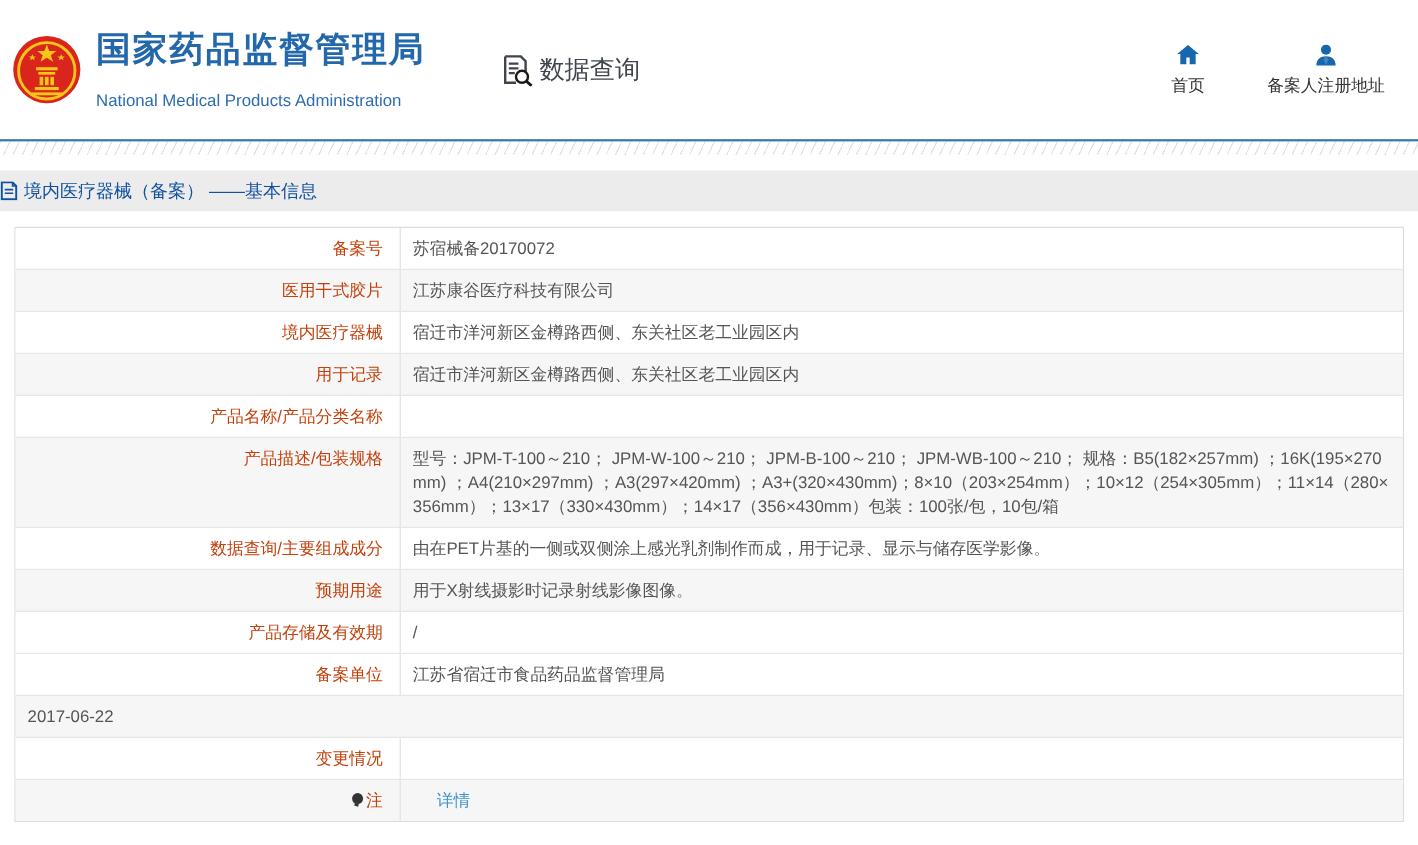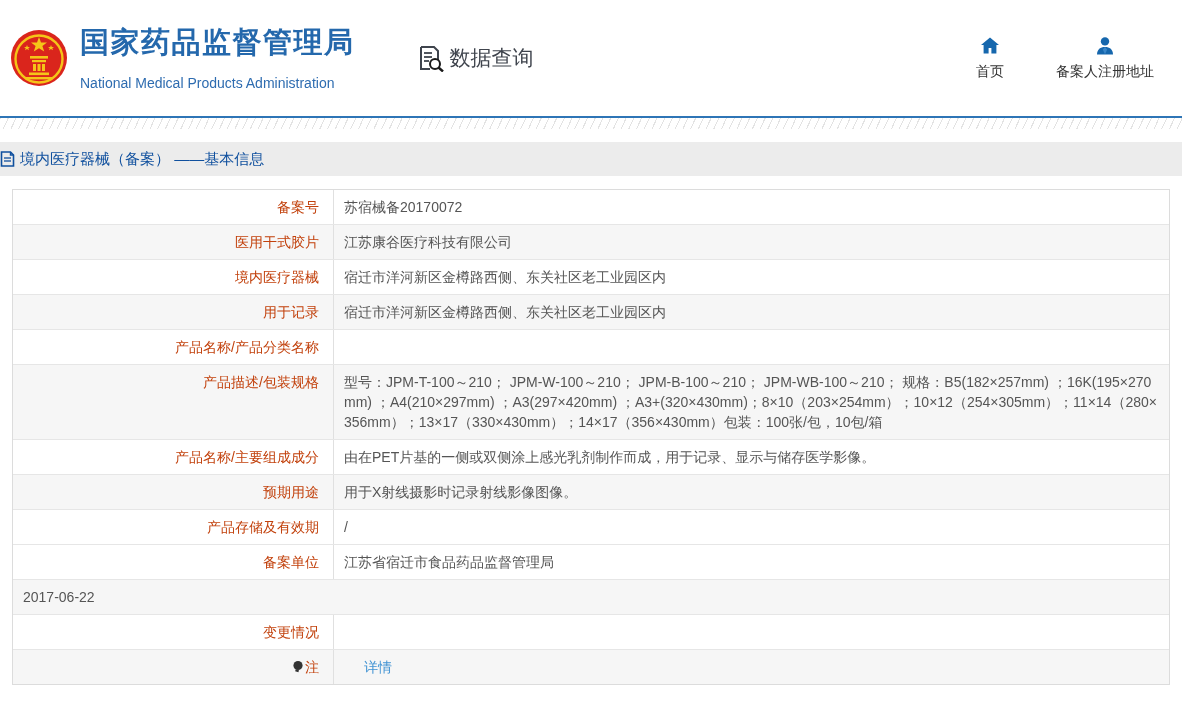--- a/index.html
+++ b/index.html
@@ -135,21 +135,21 @@
   <div class="row">
     <div class="cell-label"><span>产品名称/产品分类名称</span></div>
   </div>
 
   <div class="row alt">
     <div class="cell-label"><span>产品描述/包装规格</span></div>
     <div class="cell-value">型号：JPM-T-100～210； JPM-W-100～210； JPM-B-100～210； JPM-WB-100～210； 规格：B5(182×257mm) ；16K(195×270mm) ；A4(210×297mm) ；A3(297×420mm) ；A3+(320×430mm)；8×10（203×254mm）；10×12（254×305mm）；11×14（280×356mm）；13×17（330×430mm）；14×17（356×430mm）包装：100张/包，10包/箱</div>
   </div>
 
   <div class="row">
-    <div class="cell-label"><span>产品名称/主要组成成分</span></div>
+    <div class="cell-label"><span>数据查询/主要组成成分</span></div>
     <div class="cell-value">由在PET片基的一侧或双侧涂上感光乳剂制作而成，用于记录、显示与储存医学影像。</div>
   </div>
 
   <div class="row alt">
     <div class="cell-label"><span>预期用途</span></div>
     <div class="cell-value">用于X射线摄影时记录射线影像图像。</div>
   </div>
 
   <div class="row">
     <div class="cell-label"><span>产品存储及有效期</span></div>

